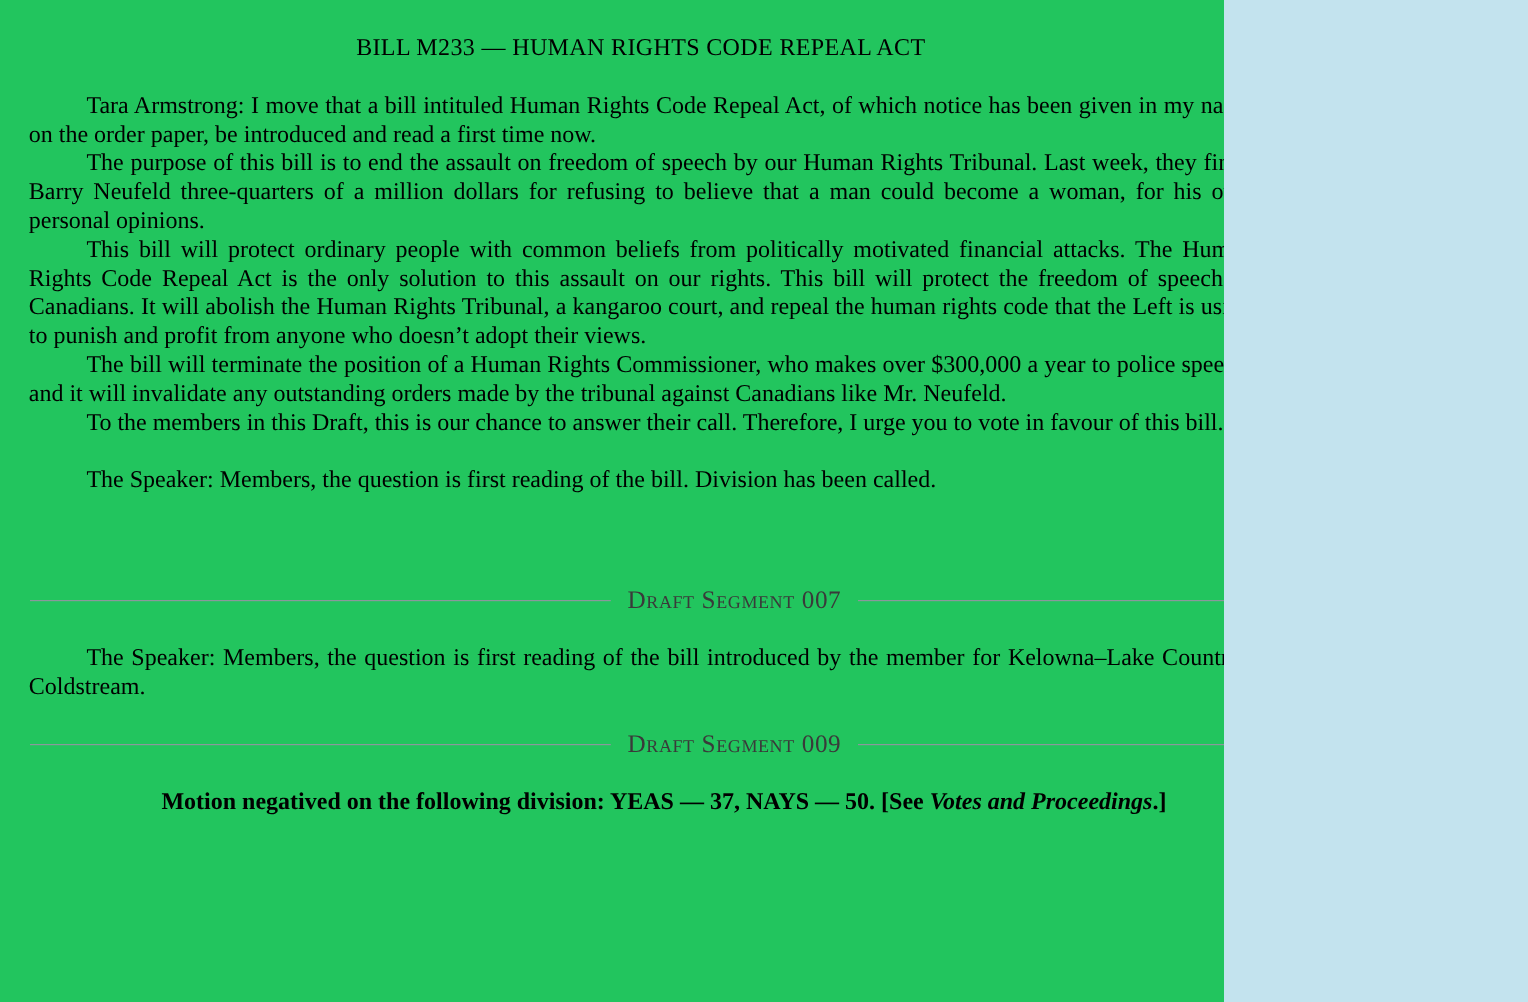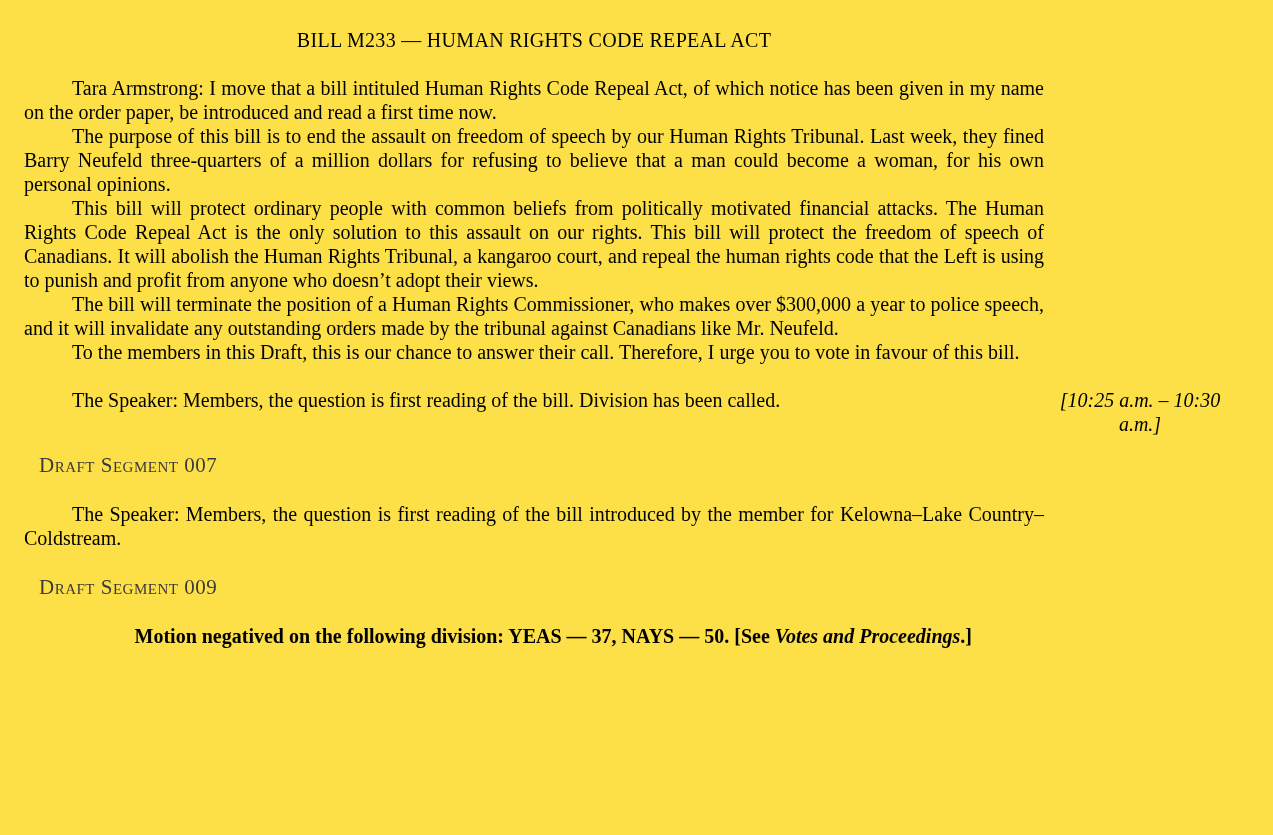--- a/index.html
+++ b/index.html
@@ -2,25 +2,25 @@
 <html><head>
 <meta charset="utf-8">
 <style>
   html, body {
     margin: 0;
     padding: 0;
     background: #c3e3ee;
   }
   .page {
     position: relative;
-    width: 1273px;
+    width: 1020px;
     height: 835px;
     box-sizing: border-box;
     padding: 0 37px 0 24px;
-    background: #fde047;
+    background: #22c55e;
     font-family: "Liberation Serif", "DejaVu Serif", serif;
     font-size: 20px;
     line-height: 24px;
     color: #000000;
     overflow: hidden;
   }
   
   .top-fragment {
     height: 6px;
     overflow: hidden;
@@ -62,25 +62,24 @@
     text-align: justify;
   }
   .speaker-row .timestamp {
     flex: 1 1 auto;
     text-align: center;
     font-style: italic;
   }
   .speaker-row.align-bottom { align-items: flex-end; }
   .segment-divider {
     display: flex;
-    align-items: flex-start;
+    align-items: center;
     width: 1174px;
-    margin: 16px 0 0 1px;
+    margin: 4px 0 0 1px;
     color: #3a3a3a;
-    flex-direction: column;
   }
   .segment-divider .rule {
     flex: 1 1 auto;
     height: 1px;
     background: #8b989c;
   }
   .segment-divider .segment-label {
     flex: 0 0 auto;
     padding: 0 14px;
     font-variant: small-caps;

